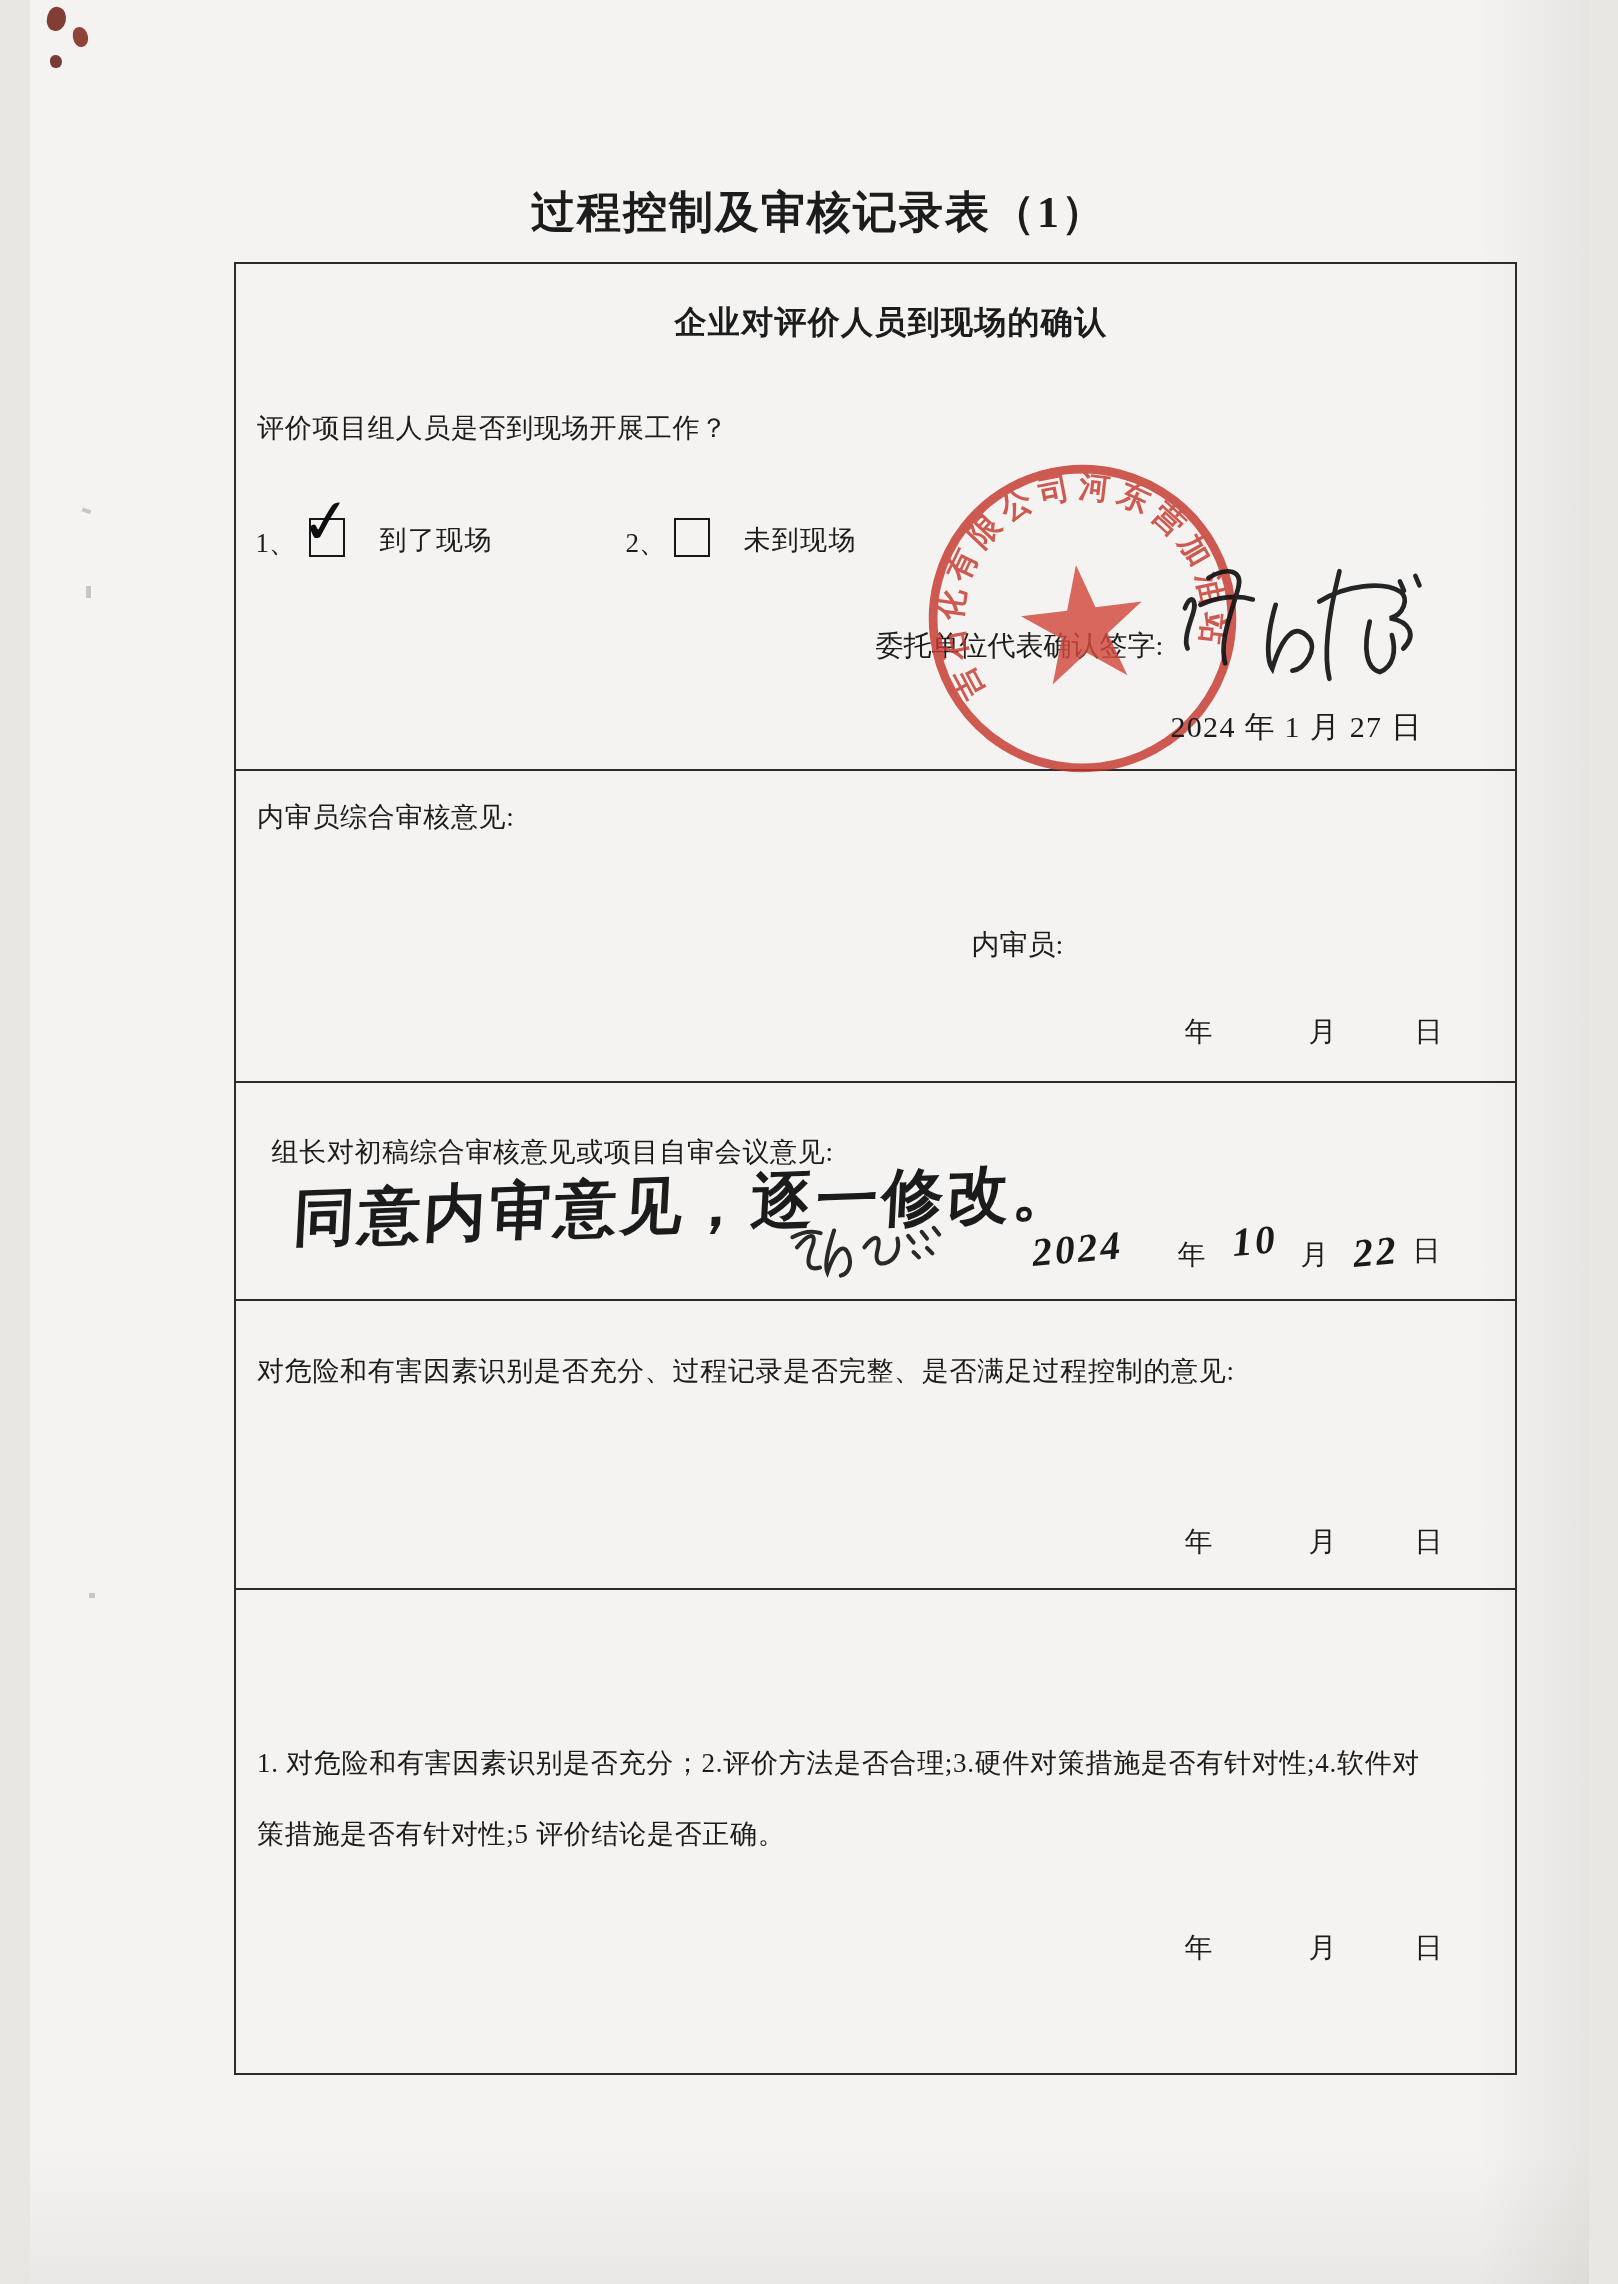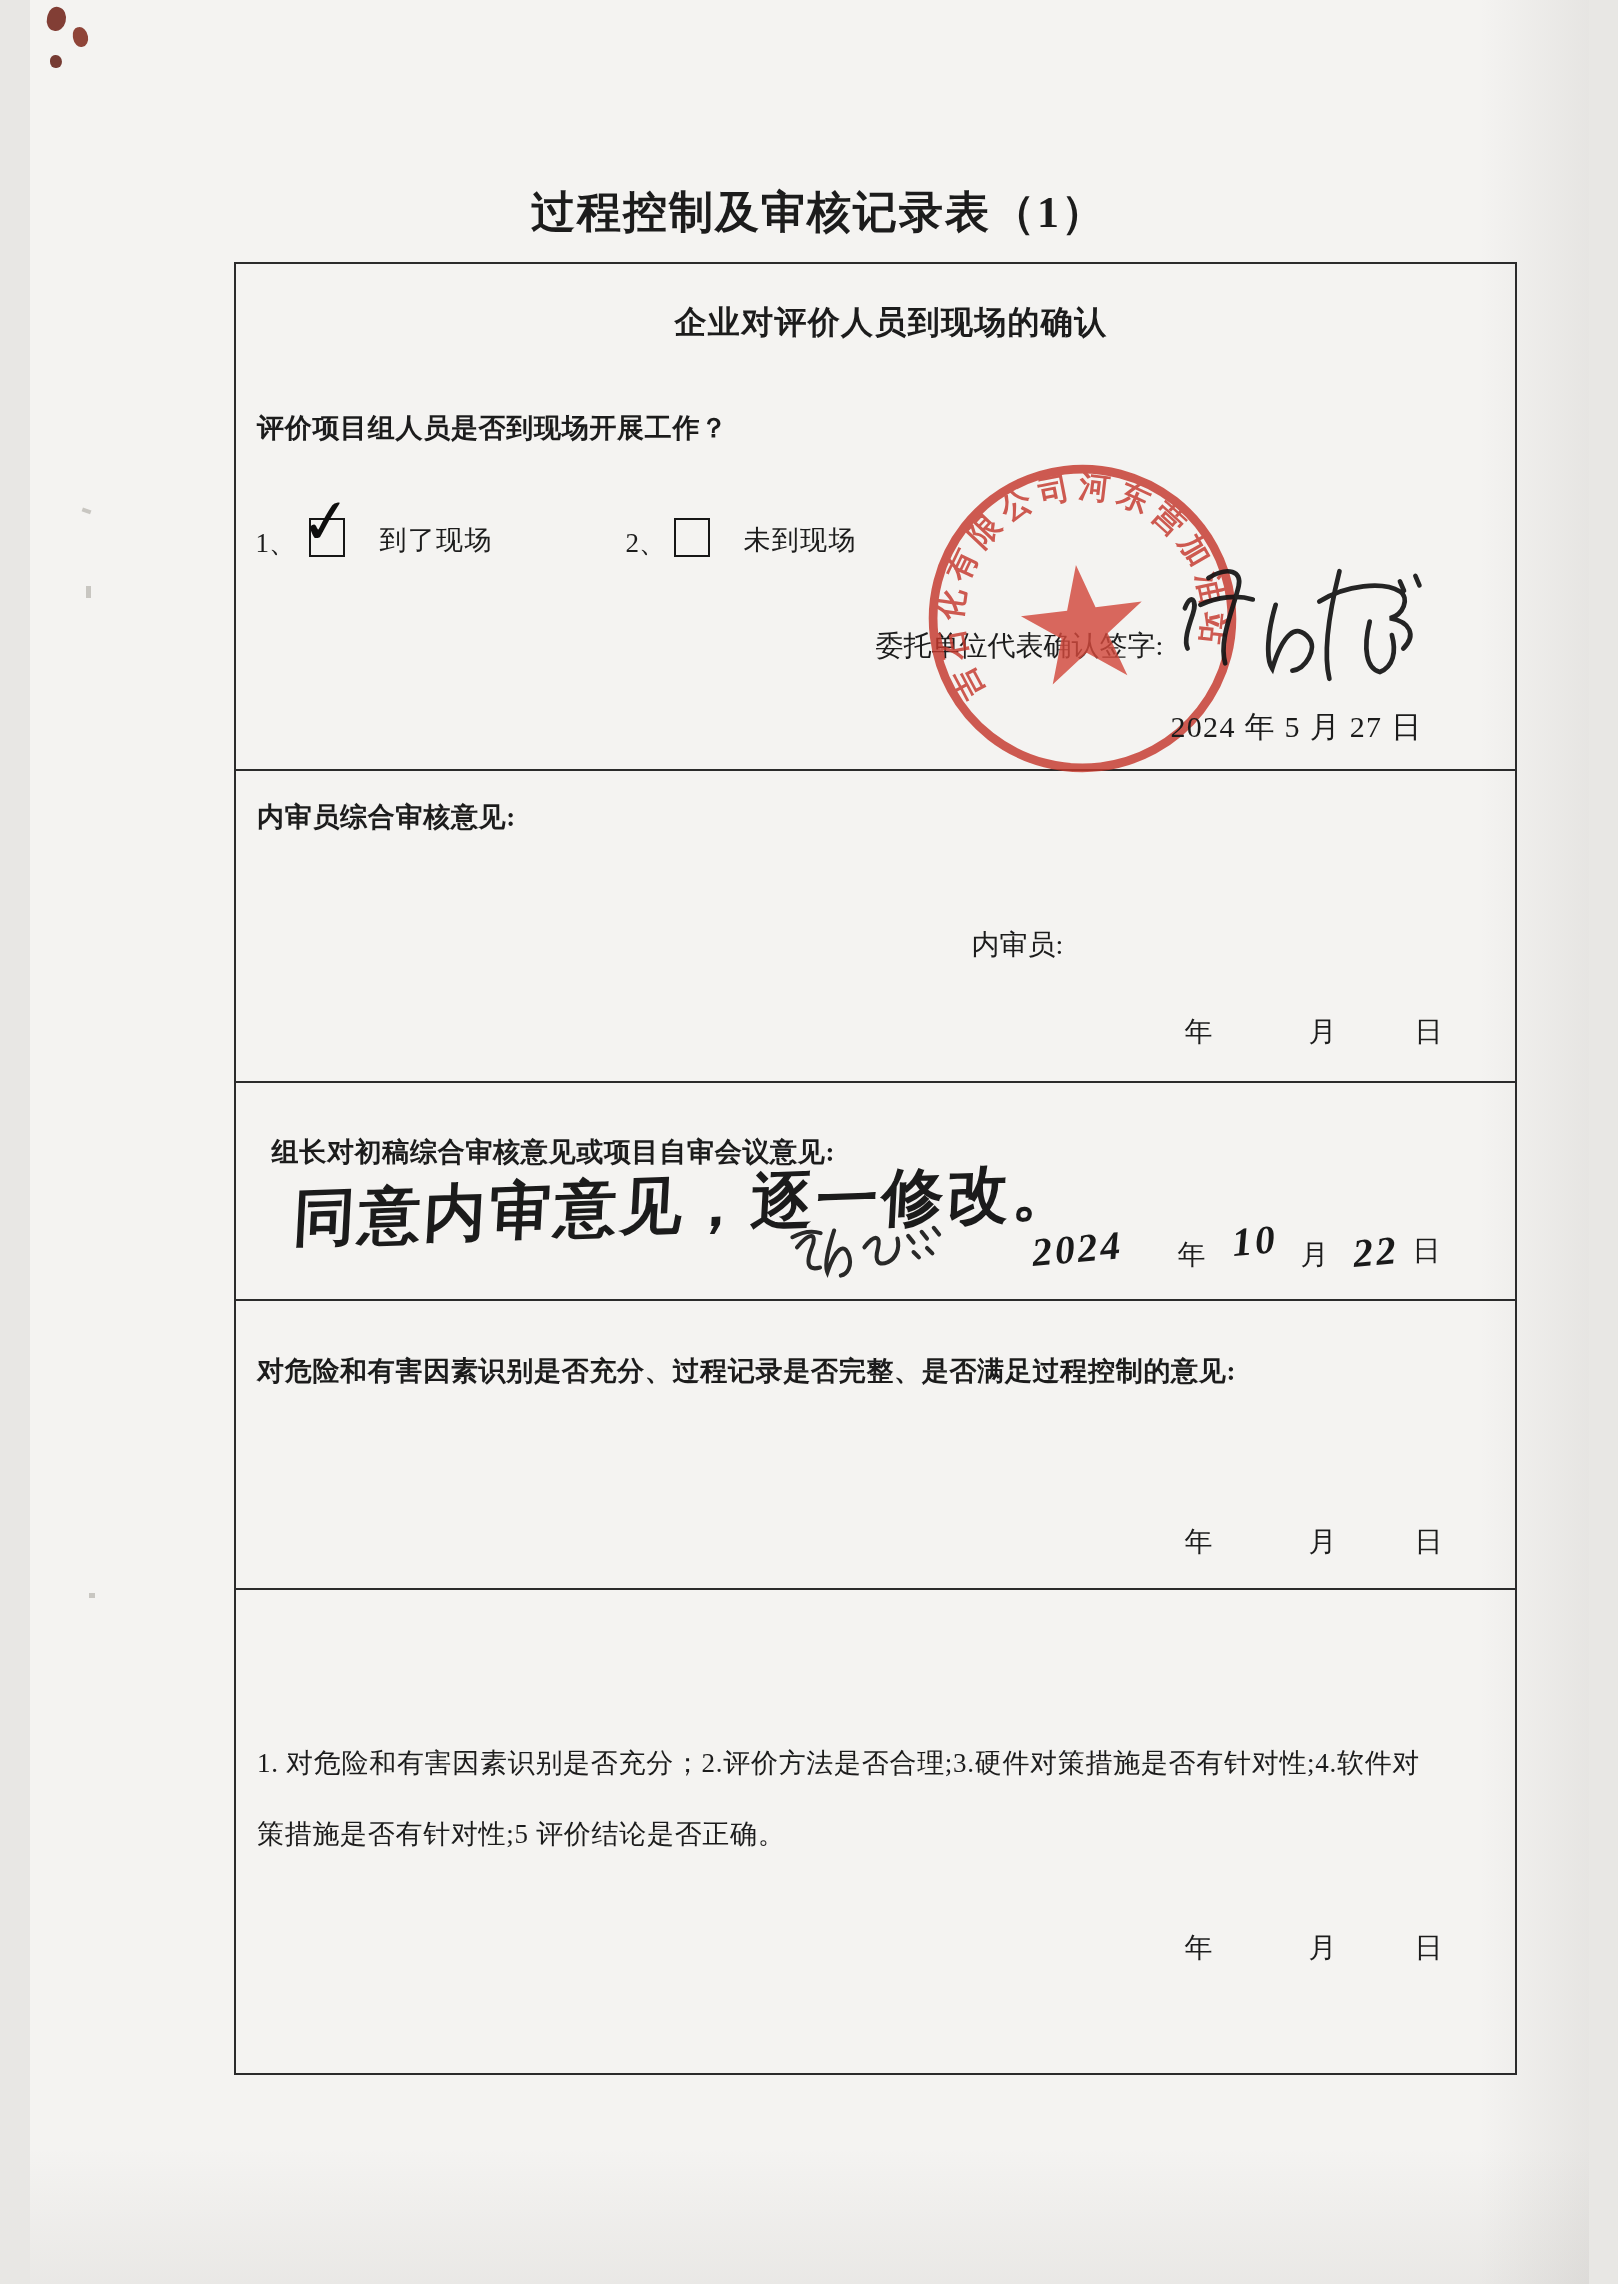--- a/index.html
+++ b/index.html
@@ -20,21 +20,21 @@
     position:absolute;left:204px;top:262px;width:1283px;height:1813px;
     border:2px solid #2b2b2b;box-sizing:border-box;
   }
   .row{position:absolute;left:0;width:1279px;border-bottom:2px solid #2b2b2b;box-sizing:border-box;}
   .row1{top:0;height:507px;}
   .row2{top:507px;height:312px;}
   .row3{top:820px;height:217px;}
   .row4{top:1037px;height:289px;}
   .row5{top:1326px;height:483px;border-bottom:none;}
   .sec-header{position:absolute;left:16px;top:37px;width:100%;text-align:center;font-size:32px;font-weight:700;letter-spacing:1.3px;}
-  .lbl{position:absolute;font-size:27px;letter-spacing:0.7px;font-weight:bold;}
+  .lbl{position:absolute;font-size:27px;letter-spacing:0.7px;}
   .q{left:21.5px;top:146px;}
   .optnum{position:absolute;top:261px;font-size:27px;}
   .optlbl{position:absolute;top:258px;font-size:27px;letter-spacing:1.3px;margin-left:26px;}
   .chk{position:absolute;top:254px;width:36px;height:39px;border:2.7px solid #161616;box-sizing:border-box;background:transparent;}
   .tick{position:absolute;left:-10.8px;top:-35px;font-size:62px;font-weight:900;color:#0e0e0e;transform:rotate(-6deg);font-family:"DejaVu Sans",sans-serif;}
   .sign-label{position:absolute;left:640px;top:363px;font-size:28px;}
   .stamp{position:absolute;left:685px;top:193px;transform:rotate(-7deg);}
   .sig1{position:absolute;left:932px;top:277px;}
   .date1{position:absolute;left:935px;top:443px;font-size:30px;letter-spacing:1.3px;}
   .s2-label{left:21.5px;top:28px;}
@@ -115,21 +115,21 @@
           <path d="M48,95 c25,-12 55,-15 78,-8"></path>
           <path d="M160,95 c-12,40 -15,80 -5,95 c15,-50 35,-70 55,-45 c12,15 -5,45 -25,48"></path>
           <path d="M255,45 c-15,60 -25,120 -15,160"></path>
           <path d="M225,90 c40,-25 95,-30 120,-15 c15,10 5,35 -15,40 c30,5 40,25 20,45"></path>
           <path d="M300,120 c-10,40 -5,70 15,75 c20,-8 25,-30 18,-55"></path>
           <path d="M345,60 l6,14"></path>
             <path d="M368,52 l6,14"></path>
         </g>
       </svg>
 
-      <div class="date1">2024 年 5 月 27 日</div>
+      <div class="date1">2024 年 1 月 27 日</div>
     </div>
 
     <div class="row row2">
       <div class="lbl s2-label">内审员综合审核意见:</div>
       <div class="signer">内审员:</div>
       <div class="ymd">
         <span class="y">年</span>
         <span class="m">月</span>
         <span class="d">日</span>
       </div>

